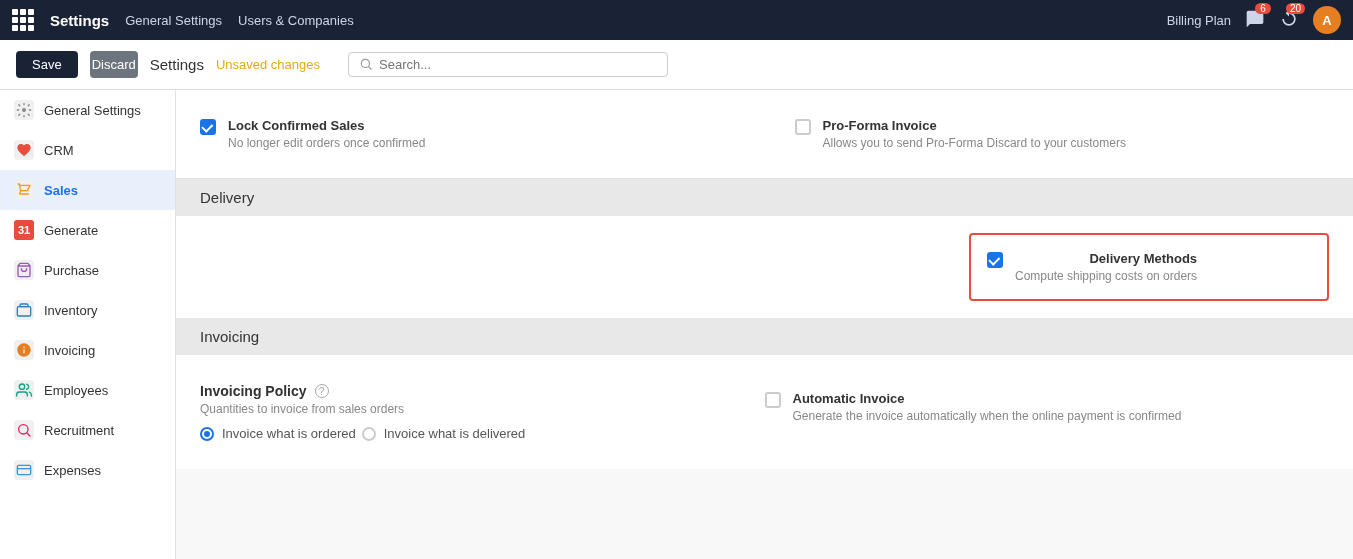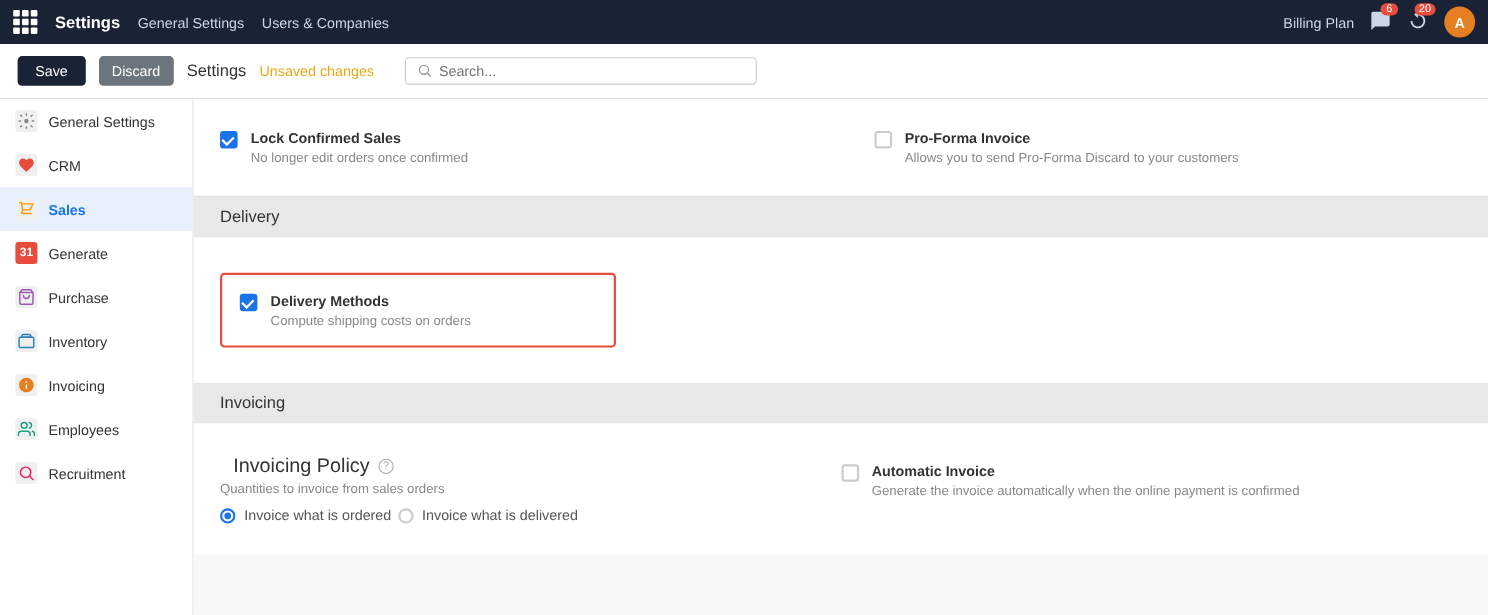--- a/index.html
+++ b/index.html
@@ -97,21 +97,21 @@
       padding: 6px 16px;
       border-radius: 4px;
       cursor: pointer;
       font-size: 13px;
       font-weight: 400;
     }
     .btn-discard {
       background: #6c757d;
       color: #fff;
       border: none;
-      padding: 6px 12px;
+      padding: 6px 2px;
       border-radius: 4px;
       cursor: pointer;
       font-size: 13px;
     }
     .toolbar-title {
       font-size: 15px;
       font-weight: 500;
       color: #333;
     }
     .toolbar-unsaved {
@@ -451,20 +451,29 @@
     </div>
     <div class="sidebar-item">
       <div class="sidebar-icon icon-recruitment">
         <svg width="16" height="16" viewBox="0 0 24 24" fill="none">
             <circle cx="11" cy="11" r="7" stroke="#e91e63" stroke-width="2"></circle>
             <path d="M16.5 16.5L21 21" stroke="#e91e63" stroke-width="2" stroke-linecap="round"></path>
           </svg>
       </div>
       <span>Recruitment</span>
     </div>
+    <div class="sidebar-item">
+      <div class="sidebar-icon icon-expenses">
+        <svg width="16" height="16" viewBox="0 0 24 24" fill="none">
+            <rect x="2" y="5" width="20" height="14" rx="2" stroke="#3498db" stroke-width="2"></rect>
+            <path d="M2 10h20" stroke="#3498db" stroke-width="2"></path>
+          </svg>
+      </div>
+      <span>Expenses</span>
+    </div>
   </aside>
 
   <main class="main-content">
 
     <div class="section-body" style="border-bottom:1px solid #e0e0e0;">
       <div class="setting-row">
         <div class="setting-item">
           <div class="checkbox-custom checked"></div>
           <div class="setting-text">
             <h4>Lock Confirmed Sales</h4>
@@ -475,36 +484,36 @@
           <div class="checkbox-custom"></div>
           <div class="setting-text">
             <h4>Pro-Forma Invoice</h4>
             <p>Allows you to send Pro-Forma Discard to your customers</p>
           </div>
         </div>
       </div>
     </div>
 
     <div class="section-header">Delivery</div>
-    <div class="section-body" style="padding: 28px 24px;">
+    <div class="section-body" style="padding: 13px 24px; text-align: right;">
       <div class="delivery-highlight">
         <div class="checkbox-custom checked"></div>
         <div class="setting-text">
           <h4>Delivery Methods</h4>
           <p>Compute shipping costs on orders</p>
         </div>
       </div>
     </div>
 
     <div class="section-header">Invoicing</div>
     <div class="section-body">
       <div class="invoicing-row">
         <div class="invoicing-col">
           <div style="display:flex;align-items:center;gap:4px;">
-            <strong style="font-size:18px;font-weight:400;color:#333;margin-left:12px;">Invoicing Policy</strong>
+            <strong style="font-size:14px;font-weight:700;color:#333;">Invoicing Policy</strong>
             <span class="help-icon">?</span>
           </div>
           <p style="font-size:12px;color:#888;margin-top:3px;">Quantities to invoice from sales orders</p>
           <div class="radio-group">
             <div class="radio-item">
               <div class="radio-circle selected">
               </div>
               <span class="radio-label">Invoice what is ordered</span>
             </div>
             <div class="radio-item">

